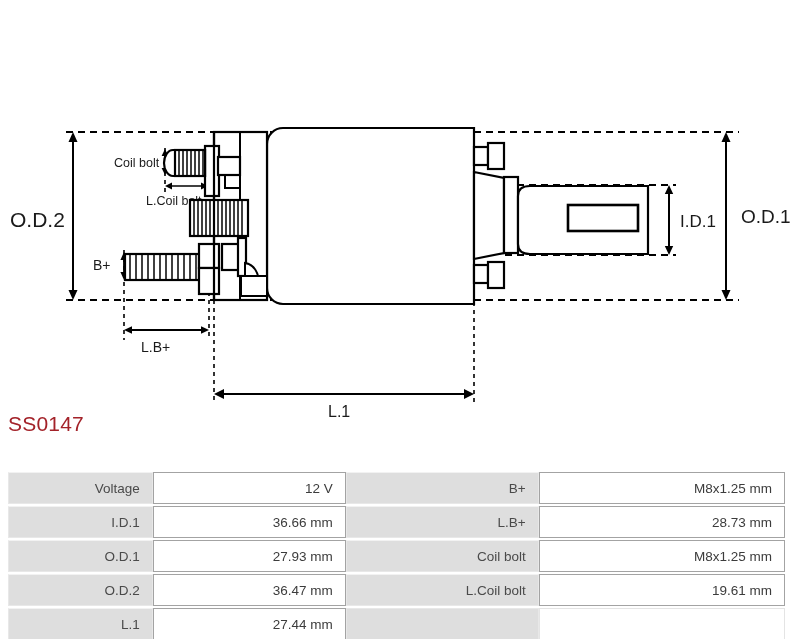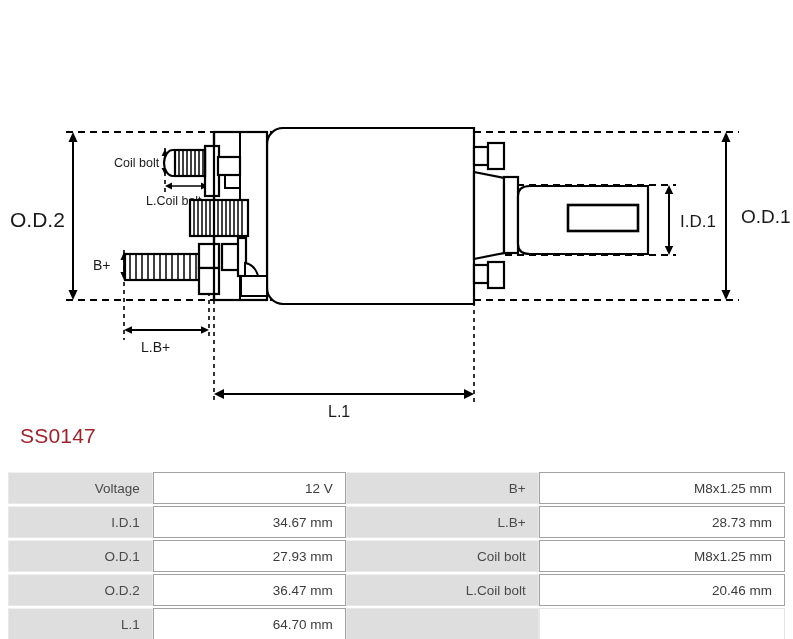--- a/index.html
+++ b/index.html
@@ -38,21 +38,21 @@
   }
   
   #part-number {
     position: absolute;
     left: 8px;
     top: 411px;
     font-size: 21px;
     font-weight: normal;
     letter-spacing: 0.2px;
     line-height: 26px;
-    margin: 12px;
+    margin: 0;
     color: #a32229;
     font-family: "Liberation Sans", sans-serif;
   }
   
   #spec-table {
     position: absolute;
     left: 8px;
     top: 470px;
     width: 777px;
     border-collapse: separate;
@@ -293,38 +293,38 @@
     </colgroup>
     <tbody>
       <tr>
         <td class="cell-key">Voltage</td>
         <td class="cell-val">12 V</td>
         <td class="cell-key">B+</td>
         <td class="cell-val">M8x1.25 mm</td>
       </tr>
       <tr>
         <td class="cell-key">I.D.1</td>
-        <td class="cell-val">34.67 mm</td>
+        <td class="cell-val">36.66 mm</td>
         <td class="cell-key">L.B+</td>
         <td class="cell-val">28.73 mm</td>
       </tr>
       <tr>
         <td class="cell-key">O.D.1</td>
         <td class="cell-val">27.93 mm</td>
         <td class="cell-key">Coil bolt</td>
         <td class="cell-val">M8x1.25 mm</td>
       </tr>
       <tr>
         <td class="cell-key">O.D.2</td>
         <td class="cell-val">36.47 mm</td>
         <td class="cell-key">L.Coil bolt</td>
-        <td class="cell-val">20.46 mm</td>
+        <td class="cell-val">19.61 mm</td>
       </tr>
       <tr>
         <td class="cell-key">L.1</td>
-        <td class="cell-val">64.70 mm</td>
+        <td class="cell-val">27.44 mm</td>
         <td class="cell-empty-key"></td>
         <td class="cell-empty-val"></td>
       </tr>
     </tbody>
   </table>
 
 </div>
 
 </body></html>

